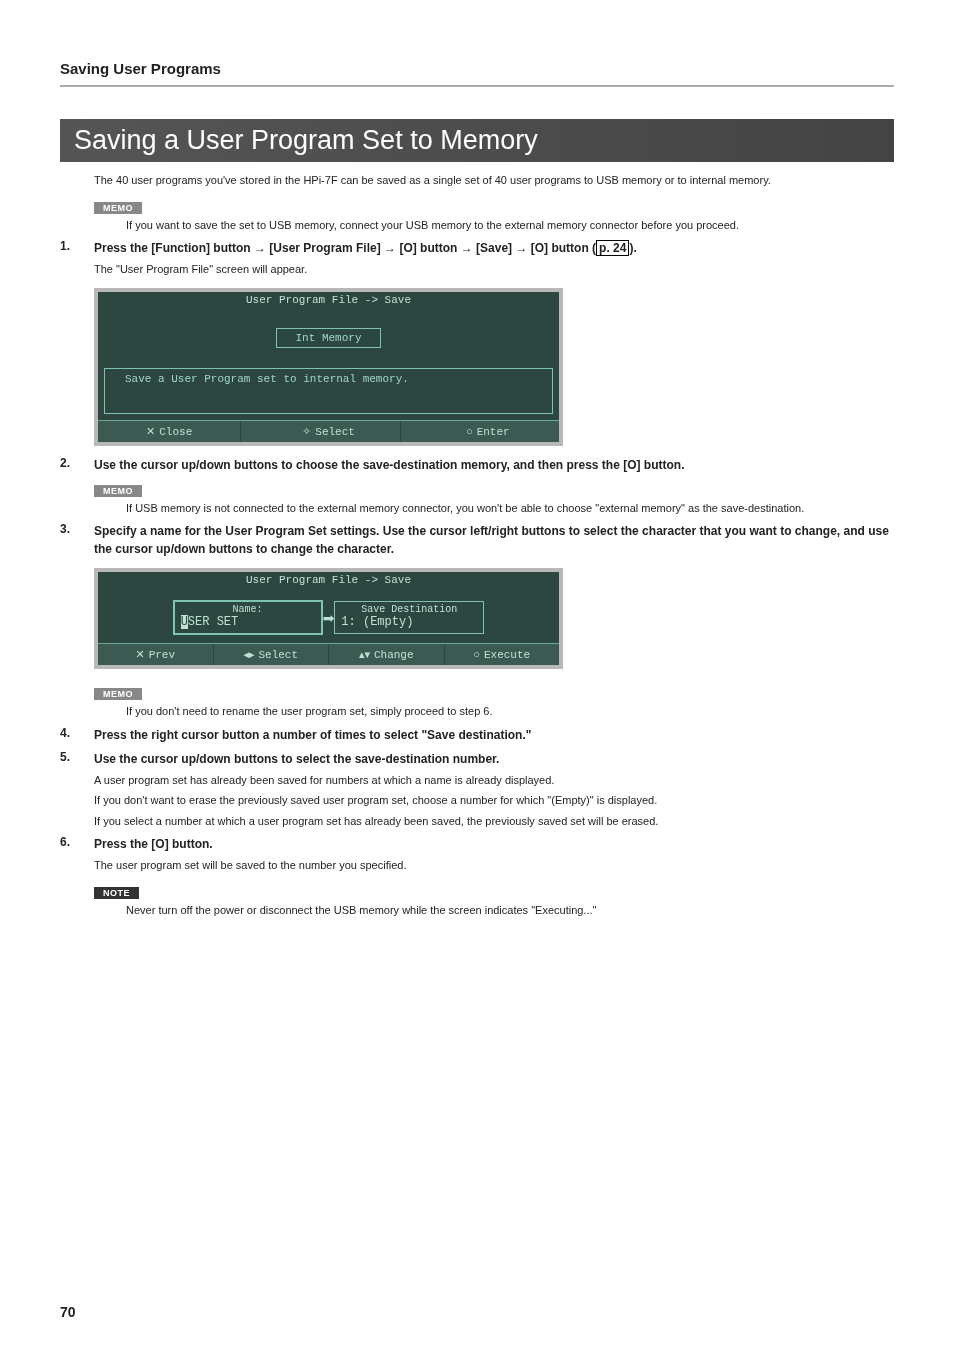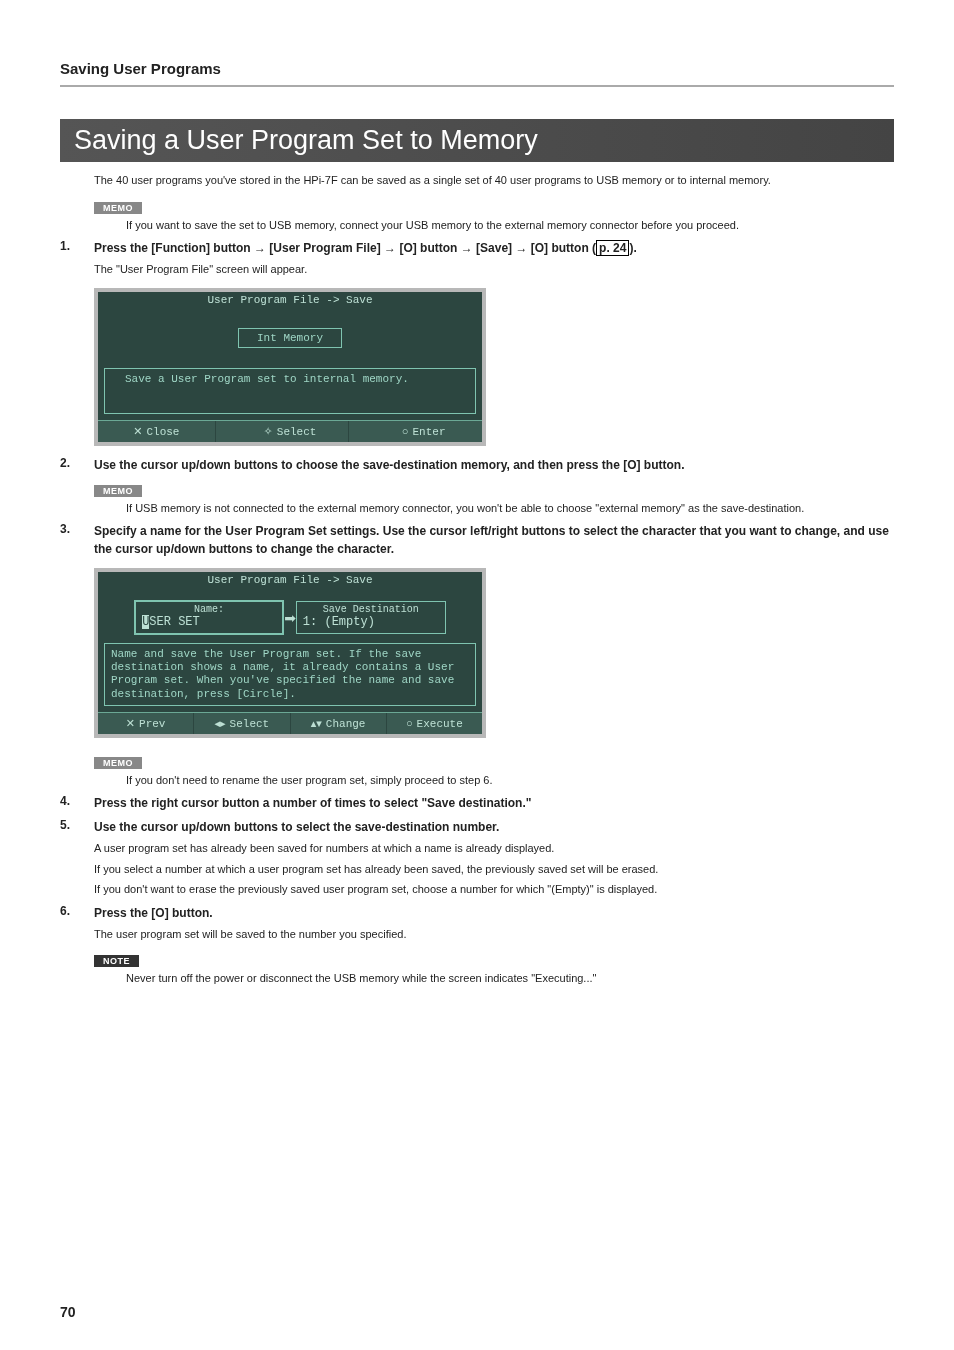--- a/index.html
+++ b/index.html
@@ -106,21 +106,21 @@
     margin-top: 4px;
     margin-bottom: 4px;
   }
 
   
   .screenshot {
     margin-left: 34px;
     margin-top: 10px;
     margin-bottom: 10px;
     border: 4px solid #b8b8b8;
-    width: 392px;
+    width: 469px;
     background: #d5e7df;
     font-family: "Courier New", monospace;
     font-size: 11px;
     color: #4ea08c;
   }
   .ss-titlebar {
     background: #2c4640;
     color: #bde0d4;
     text-align: center;
     padding: 2px 0;
@@ -297,21 +297,20 @@
         <div class="ss2-box active">
           <span class="ss2-box-label">Name:</span>
           <span class="ss2-box-val"><span class="hl">U</span><span>SER SET</span></span>
         </div>
         <div class="ss2-arrow">➡</div>
         <div class="ss2-box">
           <span class="ss2-box-label">Save Destination</span>
           <span class="ss2-box-val">1: (Empty)</span>
         </div>
       </div>
-      <div class="ss2-desc">Name and save the User Program set. If the save destination shows a name, it already contains a User Program set. When you've specified the name and save destination, press [Circle].</div>
       <div class="ss2-footer">
         <div><span class="ss-icon">✕</span><span>Prev</span></div>
         <div><span class="ss-icon">◂▸</span><span>Select</span></div>
         <div><span class="ss-icon">▴▾</span><span>Change</span></div>
         <div><span class="ss-icon">○</span><span>Execute</span></div>
       </div>
     </div>
   </div>
 
   <div class="memo-badge"><span>MEMO</span></div>
@@ -320,22 +319,22 @@
   <div class="step">
     <div class="step-num">4.</div>
     <div class="step-text">Press the right cursor button a number of times to select "Save destination."</div>
   </div>
 
   <div class="step">
     <div class="step-num">5.</div>
     <div class="step-text">Use the cursor up/down buttons to select the save-destination number.</div>
   </div>
   <div class="sub-body">A user program set has already been saved for numbers at which a name is already displayed.</div>
+  <div class="sub-body">If you don't want to erase the previously saved user program set, choose a number for which "(Empty)" is displayed.</div>
   <div class="sub-body">If you select a number at which a user program set has already been saved, the previously saved set will be erased.</div>
-  <div class="sub-body">If you don't want to erase the previously saved user program set, choose a number for which "(Empty)" is displayed.</div>
 
   <div class="step">
     <div class="step-num">6.</div>
     <div class="step-text">Press the [O] button.</div>
   </div>
   <div class="sub-body">The user program set will be saved to the number you specified.</div>
 
   <div class="note-badge"><span>NOTE</span></div>
   <div class="note-text">Never turn off the power or disconnect the USB memory while the screen indicates "Executing..."</div>
 </div>

